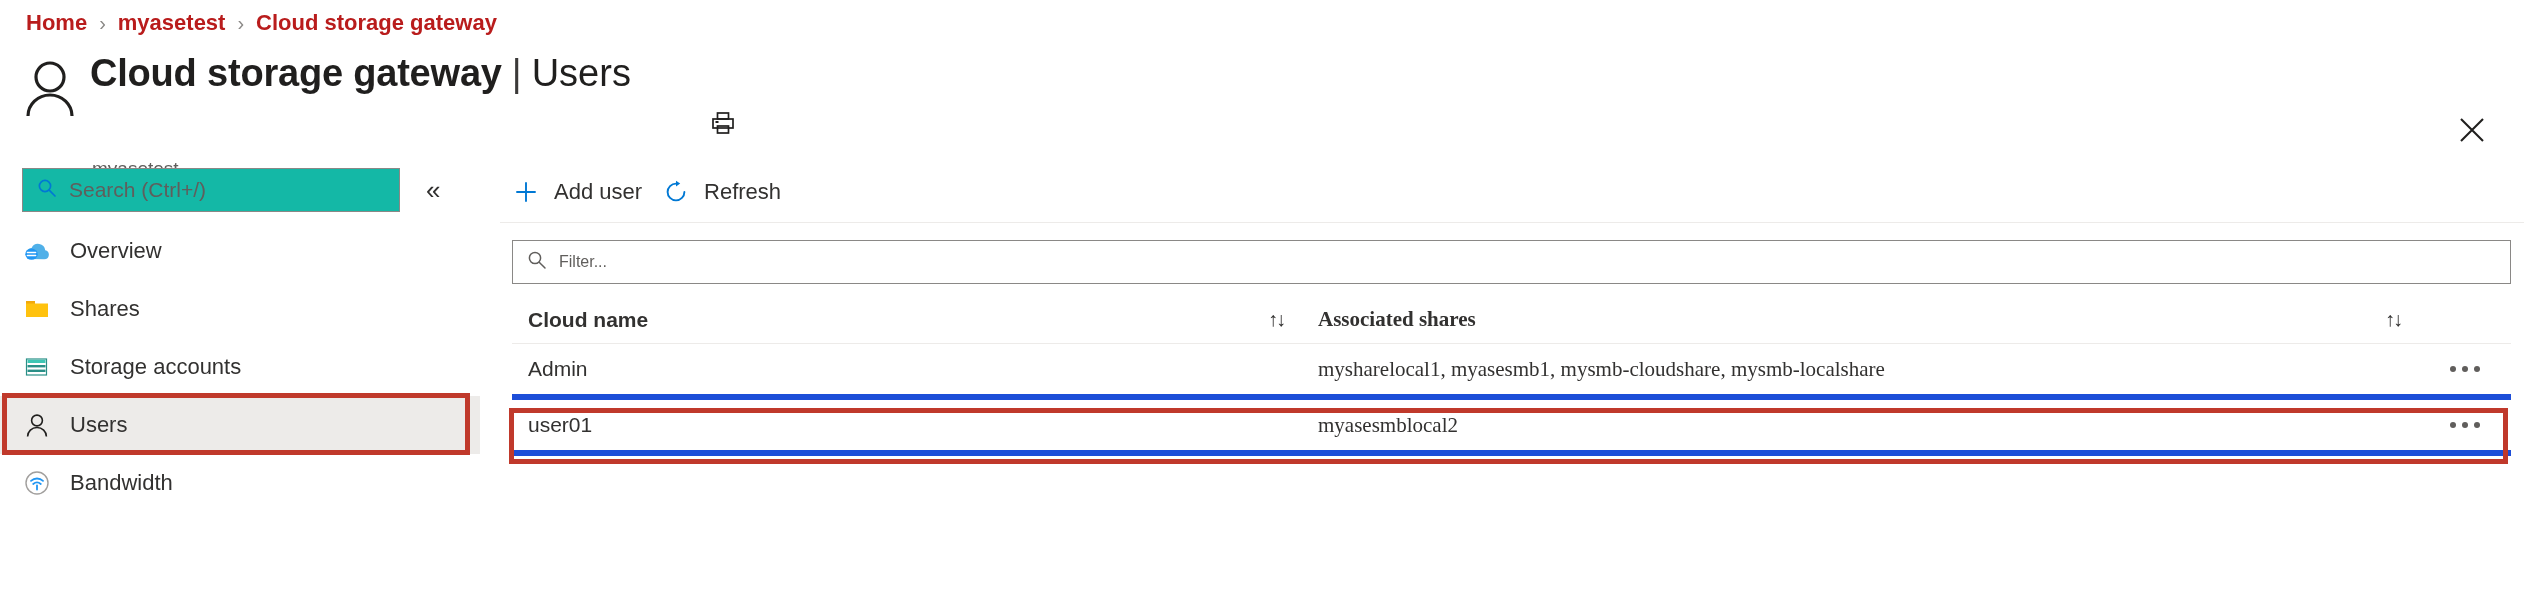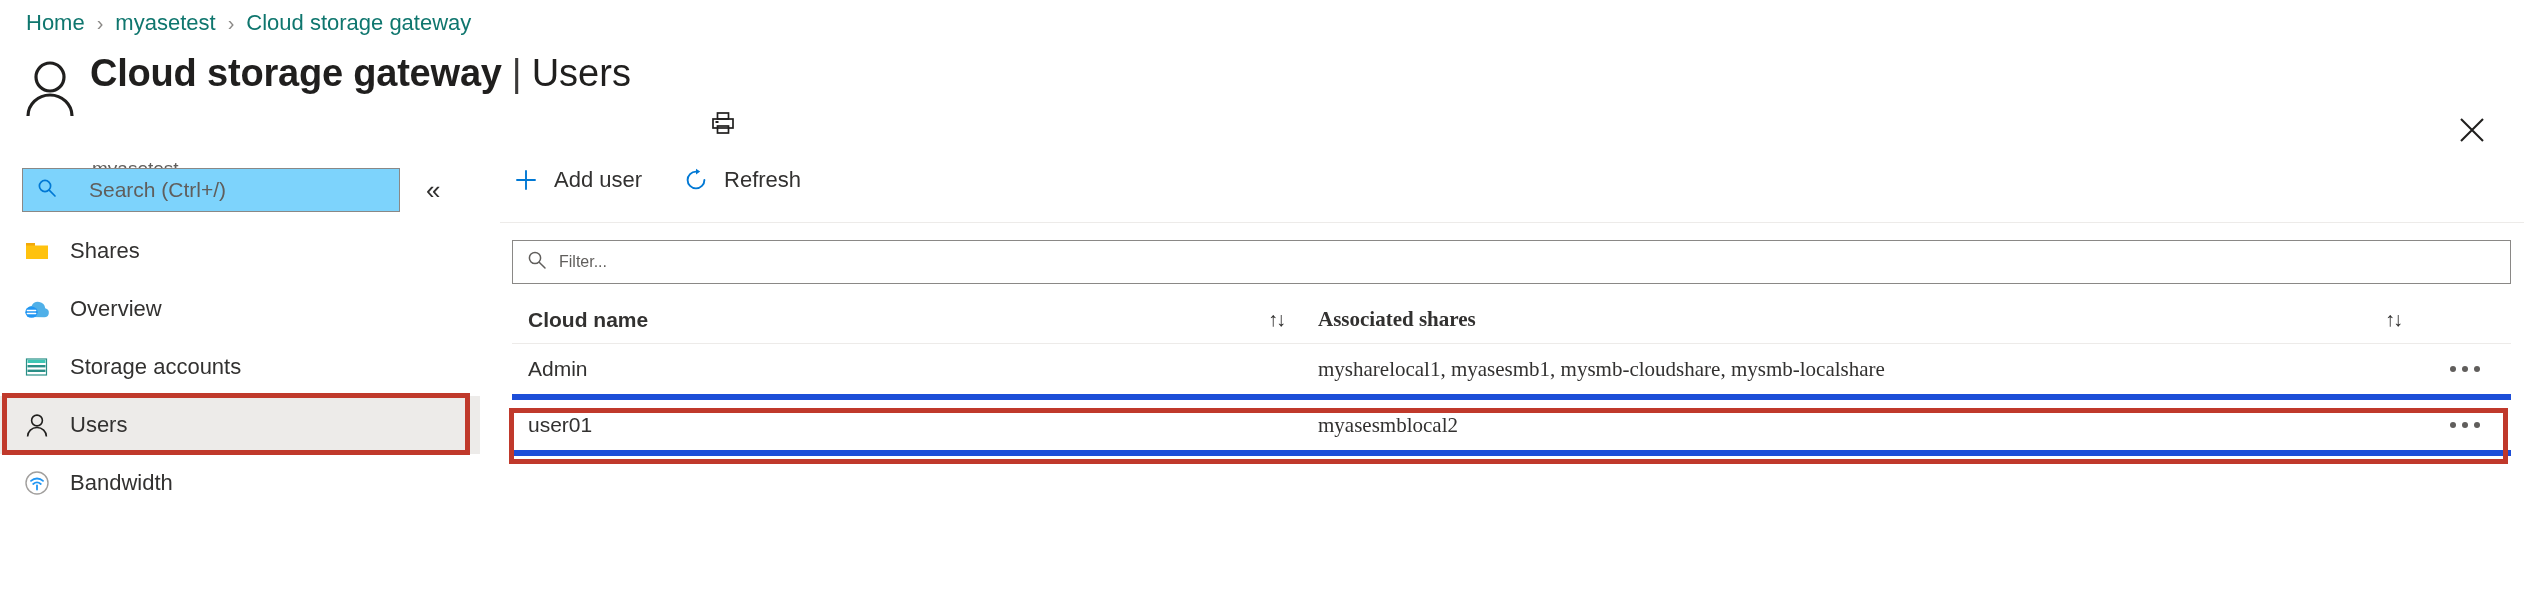--- a/index.html
+++ b/index.html
@@ -19,23 +19,24 @@
 
   
   .breadcrumb {
     position: absolute;
     left: 26px; top: 8px;
     height: 30px;
     display: flex; align-items: center;
     font-size: 22px;
   }
   .crumb-link {
-    color: #0f766e;
+    color: #b91c1c;
     cursor: pointer;
     white-space: nowrap;
+    font-weight: bold;
   }
   .crumb-sep {
     color: #8a8886;
     margin: 0 12px;
     font-size: 20px;
     font-weight: 300;
   }
 
   
   .header {
@@ -99,25 +100,24 @@
     width: 480px; height: 380px;
   }
   .search-row {
     position: absolute;
     left: 22px; top: 8px;
     display: flex; align-items: center;
   }
   .search-box {
     width: 378px; height: 44px;
     border: 1px solid #8a8886;
-    background: #7dd3fc;
+    background: #14b8a6;
     display: flex; align-items: center;
     padding: 0 10px;
     cursor: text;
-    gap: 20px;
   }
   .search-box .mag { margin: 0 10px 0 4px; flex: 0 0 auto; }
   .search-box input {
     border: 0; outline: 0;
     font-family: "Liberation Sans", sans-serif;
     font-size: 21px;
     color: #323130;
     width: 100%;
     background: transparent;
   }
@@ -166,22 +166,22 @@
   
   .main {
     position: absolute;
     left: 500px; top: 160px;
     width: 2024px; height: 400px;
   }
   .cmdbar {
     position: absolute;
     left: 12px; top: 6px;
     height: 52px;
-    display: flex; align-items: flex-start;
-    gap: 40px;
+    display: flex; align-items: center;
+    gap: 20px;
   }
   .cmd {
     display: flex; align-items: center;
     gap: 14px;
     cursor: pointer;
     font-size: 22px;
     color: #323130;
   }
   .cmd .ci { display: flex; align-items: center; justify-content: center; width: 28px; height: 28px; }
   .cmdbar-rule {
@@ -328,37 +328,37 @@
         </span>
         <input type="text" placeholder="Search (Ctrl+/)" style="">
       </div>
       <span class="collapse-btn">«</span>
     </div>
 
     <div class="nav-list">
 
       <div class="nav-item">
         <span class="nav-ico">
-          <svg width="28" height="24" viewBox="0 0 28 24">
-            <rect x="3" y="4" width="9" height="3.5" fill="#f2a90b"></rect>
-            <rect x="3" y="6.5" width="22" height="13.5" fill="#ffc20e"></rect>
-          </svg>
-        </span>
-        <span class="nav-label">Shares</span>
-      </div>
-
-      <div class="nav-item">
-        <span class="nav-ico">
           <svg width="28" height="22" viewBox="0 0 28 22">
             <path d="M8 19 a5.6 5.6 0 0 1 0.6 -11.1 a7.2 7.2 0 0 1 13.6 2.3 a4.6 4.6 0 0 1 -1 9.1 Z" fill="#50b0e8"></path>
             <ellipse cx="8.5" cy="14.2" rx="6.2" ry="5.6" fill="#2196f3"></ellipse>
             <path d="M4.4 12.4 h8.2 M4.4 15.6 h8.2" stroke="#ffffff" stroke-width="1.5" stroke-linecap="round"></path>
           </svg>
         </span>
         <span class="nav-label">Overview</span>
+      </div>
+
+      <div class="nav-item">
+        <span class="nav-ico">
+          <svg width="28" height="24" viewBox="0 0 28 24">
+            <rect x="3" y="4" width="9" height="3.5" fill="#f2a90b"></rect>
+            <rect x="3" y="6.5" width="22" height="13.5" fill="#ffc20e"></rect>
+          </svg>
+        </span>
+        <span class="nav-label">Shares</span>
       </div>
 
       <div class="nav-item">
         <span class="nav-ico">
           <svg width="28" height="24" viewBox="0 0 28 24">
             <rect x="3.5" y="4" width="20" height="16" fill="#ffffff" stroke="#2a8f87" stroke-width="1.2"></rect>
             <rect x="4.5" y="4.8" width="18" height="3.2" fill="#3ec6b4"></rect>
             <rect x="4.5" y="10" width="18" height="2.4" fill="#2a8f87"></rect>
             <rect x="4.5" y="14.6" width="18" height="2.4" fill="#2a8f87"></rect>
           </svg>

